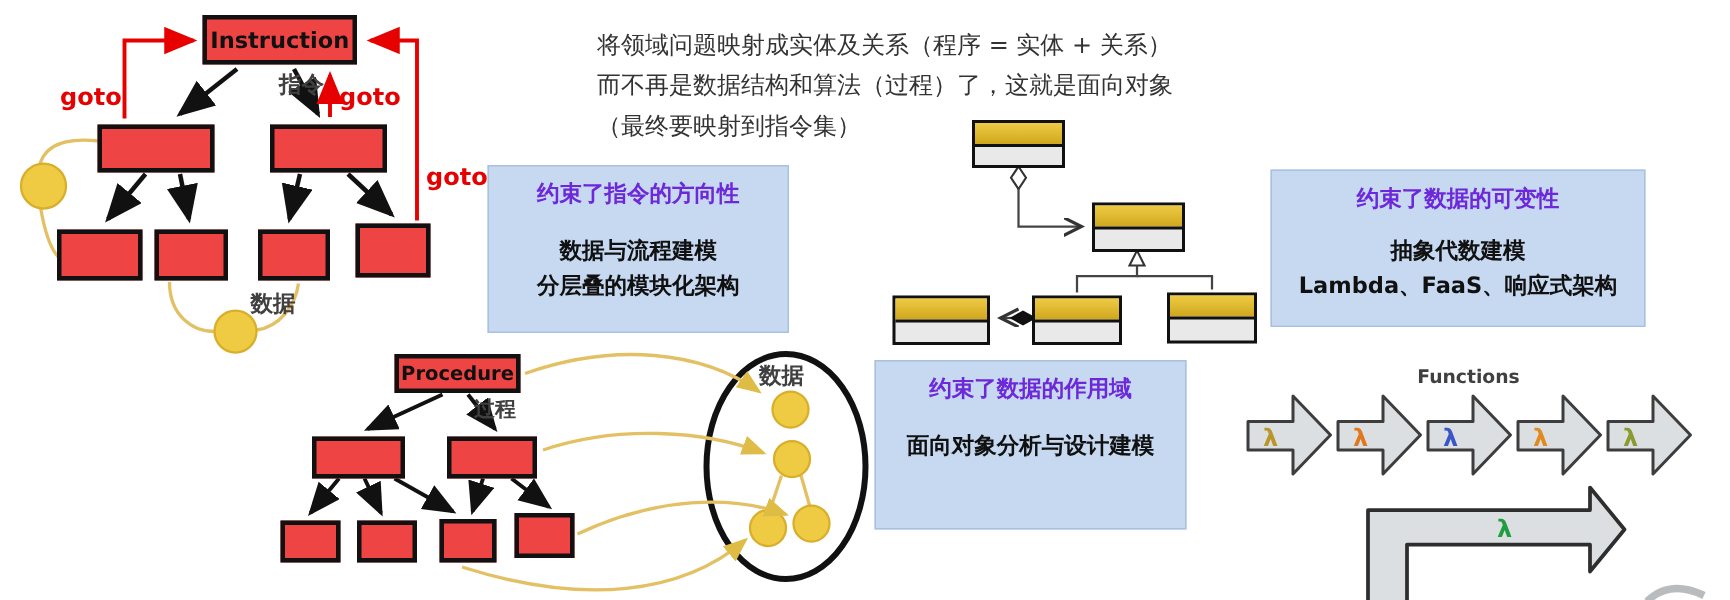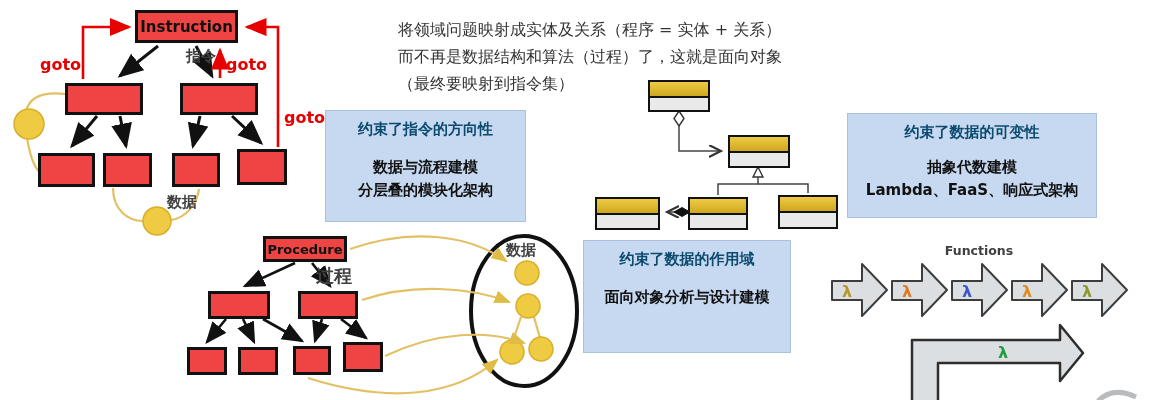--- a/index.html
+++ b/index.html
@@ -9,21 +9,21 @@
   .abs{position:absolute;box-sizing:border-box;}
   .node{background:#ef4444;border:3px solid #111;}
   .node-label{display:flex;align-items:center;justify-content:center;width:100%;height:100%;
               font-weight:bold;color:#111;}
   .lbl{position:absolute;font-weight:bold;color:#404040;white-space:nowrap;}
   .lbl-red{color:#e60000;}
   .uml{border:2px solid #111;background:#e9e9e9;}
   .uml-head{height:14px;background:linear-gradient(#eecb45,#cfa71d);border-bottom:2px solid #111;}
   .callout{position:absolute;box-sizing:border-box;background:#c6d9f1;border:1px solid #a9c0de;
            text-align:center;color:#111;}
-  .callout .title{font-weight:bold;color:#0c4a6e;font-size:15px;margin-top:9px;}
+  .callout .title{font-weight:bold;color:#6d28d9;font-size:15px;margin-top:9px;}
   .callout .body-line{font-weight:bold;font-size:15px;line-height:23px;}
   .topnote{position:absolute;left:398px;top:16px;width:440px;font-size:16px;line-height:27px;
            color:#333;}
   .gap{height:17px;}
 </style>
 </head>
 <body>
 
 <div class="stage">
 
@@ -124,21 +124,21 @@
 
   <div class="abs node" style="left:263px;top:236px;width:84px;height:26px;">
     <div class="node-label" style="font-size:13px;">Procedure</div>
   </div>
   <div class="abs node" style="left:208px;top:291px;width:62px;height:28px;"></div>
   <div class="abs node" style="left:298px;top:291px;width:60px;height:28px;"></div>
   <div class="abs node" style="left:187px;top:347px;width:40px;height:28px;"></div>
   <div class="abs node" style="left:238px;top:347px;width:40px;height:28px;"></div>
   <div class="abs node" style="left:293px;top:346px;width:38px;height:29px;"></div>
   <div class="abs node" style="left:343px;top:342px;width:40px;height:30px;"></div>
-  <span class="lbl" style="left:316px;top:264px;font-size:18px;">过程</span>
+  <span class="lbl" style="left:316px;top:264px;font-size:14px;">过程</span>
 
   <span class="lbl" style="left:506px;top:241px;font-size:15px;">数据</span>
 
   <div class="abs uml" style="left:648px;top:80px;width:62px;height:32px;">
       <div class="uml-head"></div>
     </div>
   <div class="abs uml" style="left:728px;top:135px;width:62px;height:33px;">
       <div class="uml-head"></div>
     </div>
   <div class="abs uml" style="left:595px;top:197px;width:65px;height:33px;">

